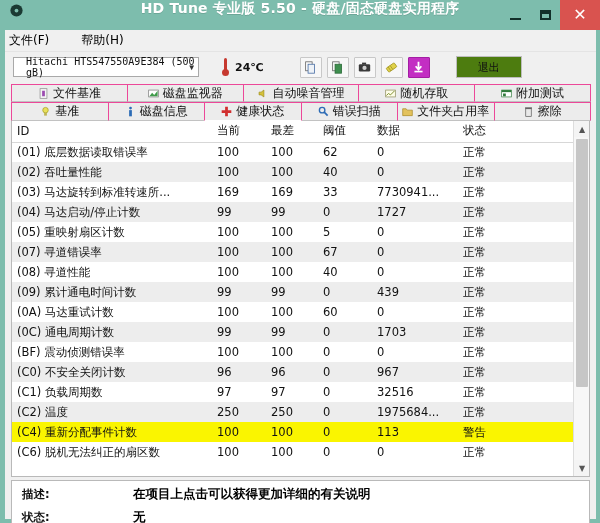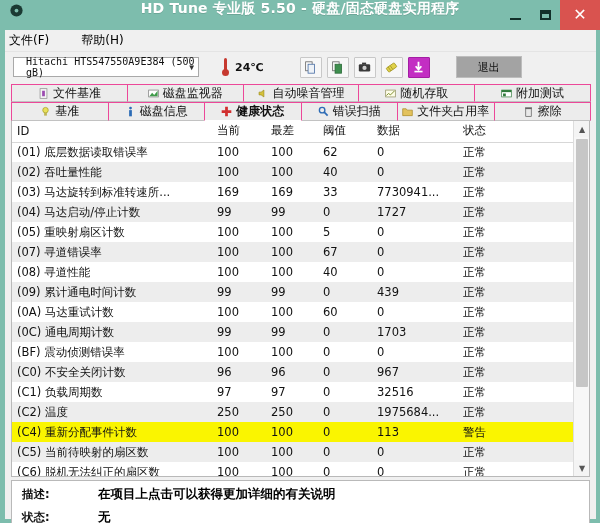--- a/index.html
+++ b/index.html
@@ -112,21 +112,21 @@
     background: #f7f7f7;
     display: flex; align-items: center; justify-content: center;
     border-radius: 1px;
   }
   .tb-btn.accent { background: #c32ec3; border-color: #a31ea3; }
 
   .exit-btn {
     margin-left: 26px;
     min-width: 66px; height: 22px;
     border: 1px solid #bdbdbd;
-    background: #a3a3a3;
+    background: #4d7c0f;
     display: flex; align-items: center; justify-content: center;
     font-size: 11px; color: #111;
   }
 
   
   .tabs-area { padding: 2px 6px 0 6px; background: #f0f0f0; }
   .tabrow { display: flex; height: 18px; }
   .tab {
     flex: 1;
     border: 1px solid #ec4899;
@@ -137,21 +137,21 @@
     font-size: 12px; color: #111;
     margin-right: -1px;
     overflow: hidden;
     white-space: nowrap;
   }
   .tabrow.row2 .tab { height: 19px; background: #ececec; }
   .tabrow.row2 { height: 19px; }
   .tab.active {
     background: #ffffff;
     border-bottom-color: #ffffff;
-    font-weight: 700;
+    font-weight: 400;
     position: relative; z-index: 3;
   }
   .tab-ico { width: 11px; height: 11px; display: inline-flex; align-items: center; justify-content: center; flex: 0 0 auto; }
 
   
   .panel {
     margin: 0 6px;
     background: #ffffff;
     border: 1px solid #b9b9b9;
     border-top: none;
@@ -205,21 +205,21 @@
   
   .info {
     margin: 3px 6px 0 6px;
     background: #ffffff;
     border: 1px solid #b9b9b9;
     height: 56px;
     padding: 5px 0 0 10px;
   }
   .info-row { display: flex; align-items: baseline; margin-bottom: 6px; }
   .info-label { width: 76px; font-size: 11.5px; font-weight: 700; color: #111; }
-  .info-value { font-size: 12.5px; font-weight: 700; color: #000; }
+  .info-value { font-size: 12.5px; font-weight: 700; color: #000; margin-left: 35px; }
 </style>
 </head>
 <body>
 
 <div id="app">
 
   <div class="titlebar">
     <div class="app-icon">
       <svg width="15" height="15" viewBox="0 0 16 16" aria-hidden="true">
         <ellipse cx="8" cy="8" rx="6.5" ry="6.5" fill="#1b3a33"></ellipse>
@@ -544,29 +544,20 @@
           </tr>
           <tr class="warn">
             <td class="c-id">(C4) 重新分配事件计数</td>
             <td class="c-cur">100</td>
             <td class="c-worst">100</td>
             <td class="c-thr">0</td>
             <td class="c-data">113</td>
             <td class="c-stat">警告</td>
             <td class="c-pad"></td>
           </tr>
-          <tr class="alt">
-            <td class="c-id">(C5) 当前待映射的扇区数</td>
-            <td class="c-cur">100</td>
-            <td class="c-worst">100</td>
-            <td class="c-thr">0</td>
-            <td class="c-data">0</td>
-            <td class="c-stat">正常</td>
-            <td class="c-pad"></td>
-          </tr>
           <tr>
             <td class="c-id">(C6) 脱机无法纠正的扇区数</td>
             <td class="c-cur">100</td>
             <td class="c-worst">100</td>
             <td class="c-thr">0</td>
             <td class="c-data">0</td>
             <td class="c-stat">正常</td>
             <td class="c-pad"></td>
           </tr>
         </tbody>

